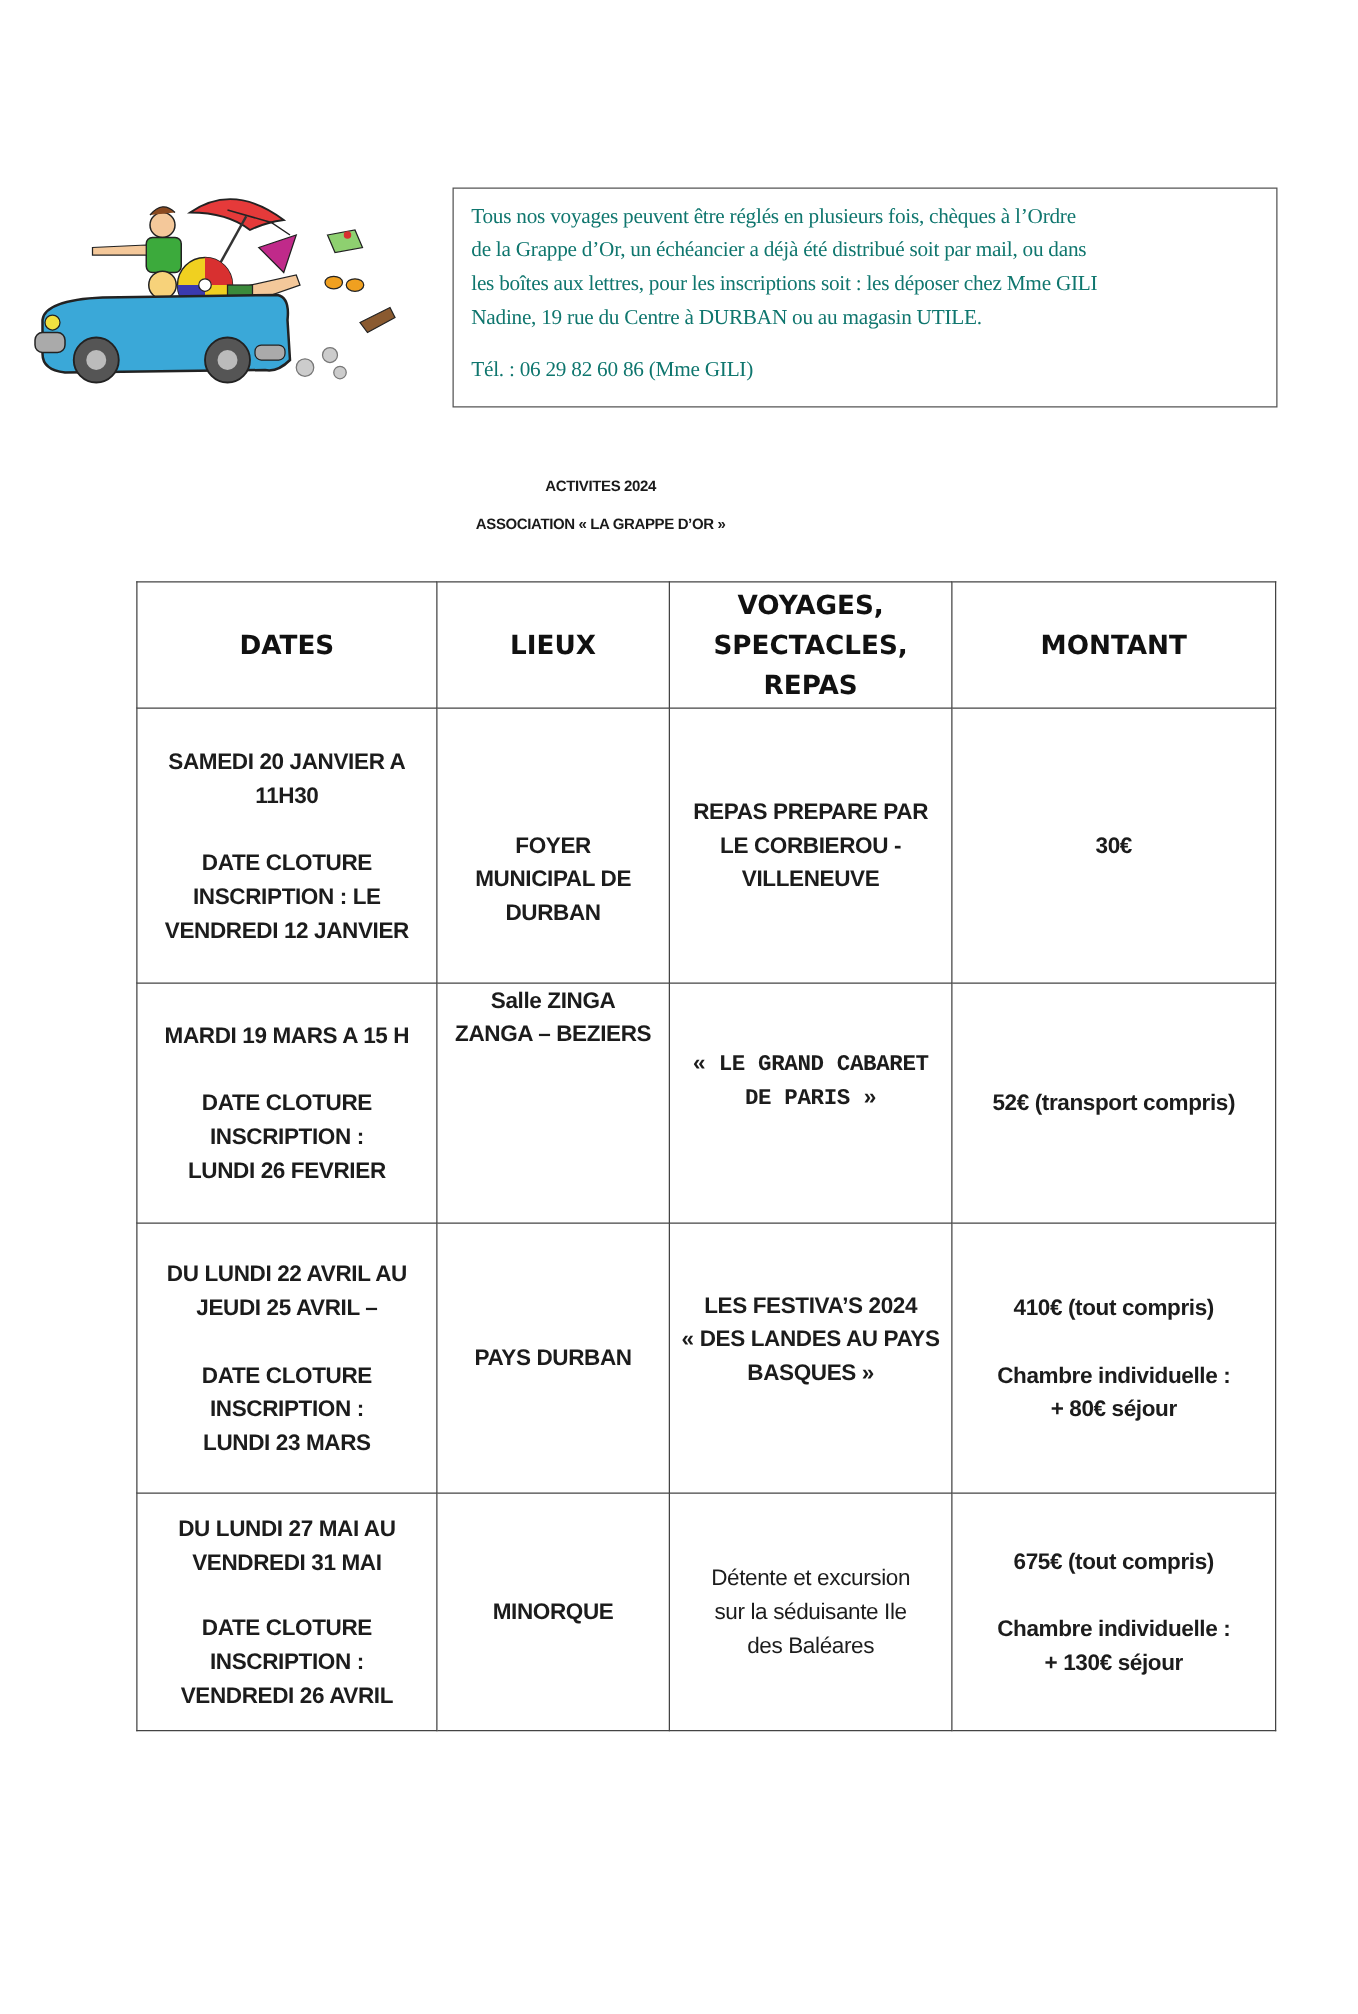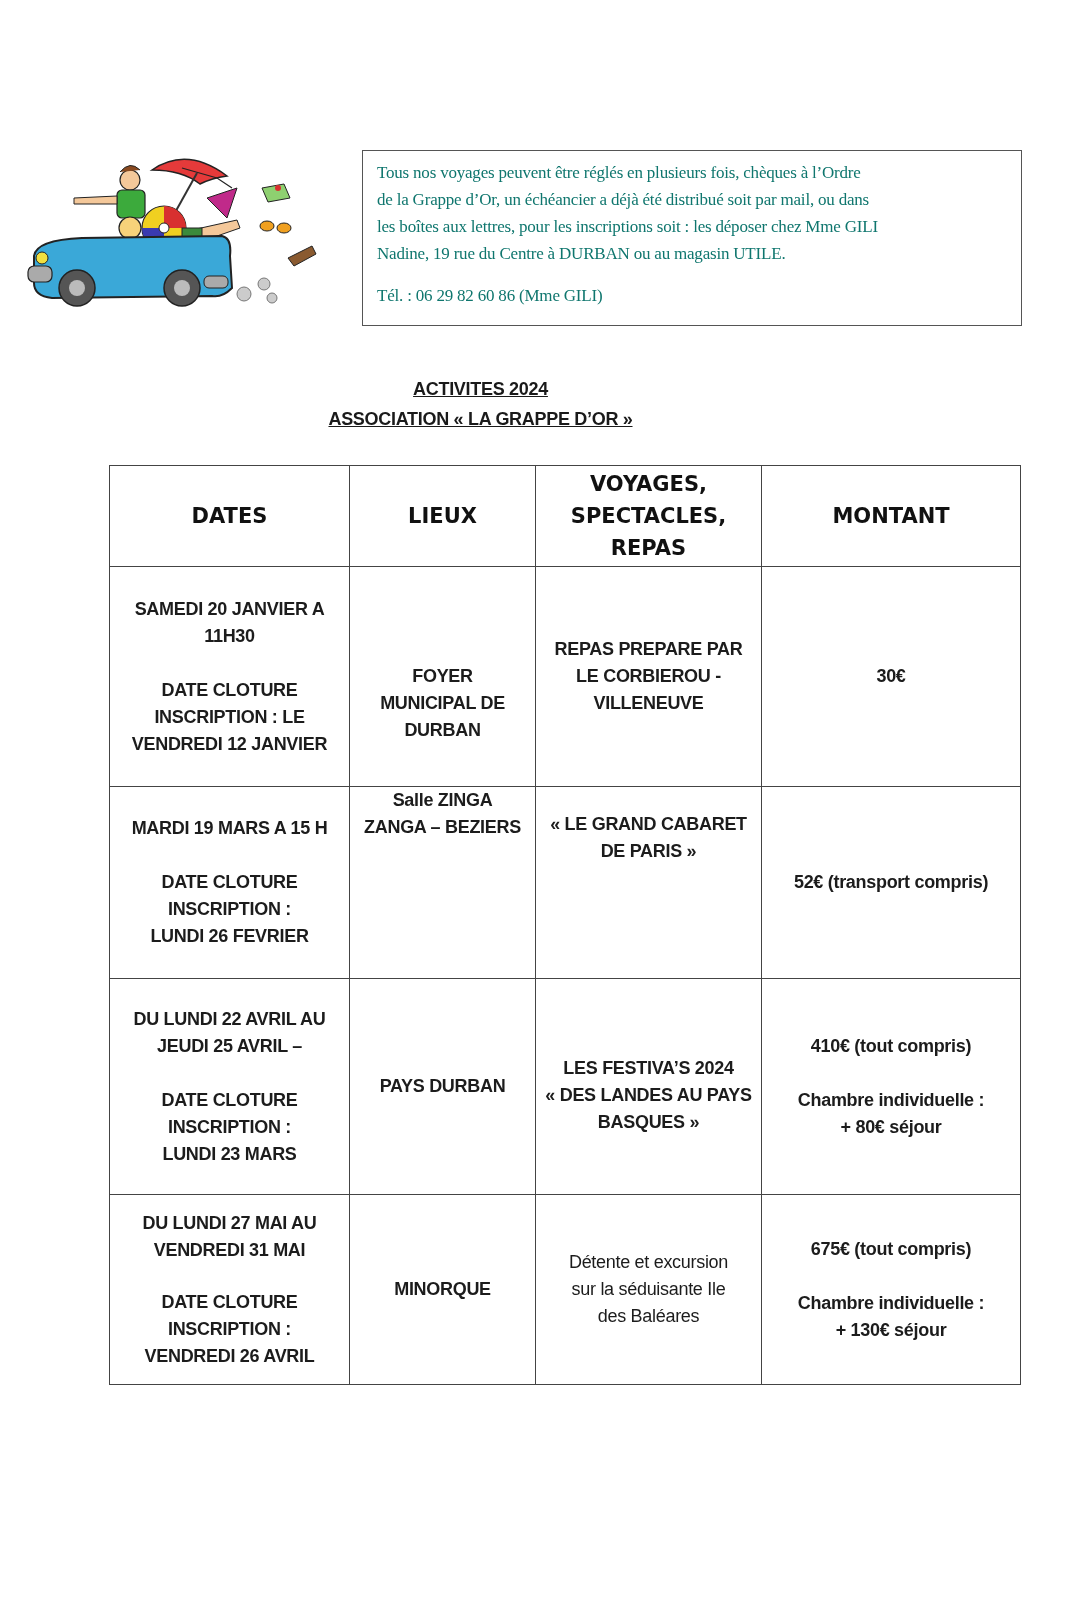--- a/index.html
+++ b/index.html
@@ -14,23 +14,22 @@
       box-sizing: border-box; border: 1.5px solid #555;
       padding: 8px 14px 0 14px;
       font-size: 17px; line-height: 27px; color: #0f766e;
       font-family: Liberation Serif, serif;
       letter-spacing: -0.2px;
     }
     .info-box p { margin: 0; }
     .info-box .tel { margin-top: 15px; }
     .title-block {
       position: absolute; left: 0; top: 374px; width: 961px; text-align: center;
-      font-weight: bold; font-size: 18px; line-height: 30px; color: #1a1a1a;
+      font-weight: bold; font-size: 12px; line-height: 30px; color: #1a1a1a;
       letter-spacing: -0.3px;
-      text-decoration: underline;
     }
     .title-block .t1 { padding-left: 0px; margin-left: 0; position: relative; left: 0; }
     table.activities {
       position: absolute; left: 109px; top: 465px;
       width: 911px; border-collapse: collapse; table-layout: fixed;
     }
     table.activities th, table.activities td {
       border: 1.5px solid #444; text-align: center; vertical-align: middle;
       padding: 0 6px; box-sizing: border-box; margin-top: 20px;
     }
@@ -165,42 +164,42 @@
         <span class="cell-block">MARDI 19 MARS A 15 H</span>
         <span class="gap"></span>
         <span class="cell-block">DATE CLOTURE</span>
         <span class="cell-block">INSCRIPTION :</span>
         <span class="cell-block">LUNDI 26 FEVRIER</span>
       </td>
       <td style="vertical-align:top; ">
         <span class="cell-block">Salle ZINGA</span>
         <span class="cell-block">ZANGA – BEZIERS</span>
       </td>
-      <td style="vertical-align:top; padding-top:24px;">
+      <td style="vertical-align:top; padding-top:52px;font-family:Liberation Mono, monospace;">
         <span class="cell-block">« LE GRAND CABARET</span>
         <span class="cell-block">DE PARIS »</span>
       </td>
       <td class="small top-left">
         <span class="cell-block">52€ (transport compris)</span>
       </td>
     </tr>
 
     <tr class="row3">
       <td>
         <span class="cell-block">DU LUNDI 22 AVRIL AU</span>
         <span class="cell-block">JEUDI 25 AVRIL –</span>
         <span class="gap"></span>
         <span class="cell-block">DATE CLOTURE</span>
         <span class="cell-block">INSCRIPTION :</span>
         <span class="cell-block">LUNDI 23 MARS</span>
       </td>
       <td>
         <span class="cell-block">PAYS DURBAN</span>
       </td>
-      <td class="small" style="vertical-align:top; padding-top:76px;">
+      <td class="small" style="vertical-align:top; padding-top:52px;">
         <span class="cell-block">LES FESTIVA’S 2024</span>
         <span class="cell-block">« DES LANDES AU PAYS</span>
         <span class="cell-block">BASQUES »</span>
       </td>
       <td>
         <span class="cell-block">410€ (tout compris)</span>
         <span class="gap"></span>
         <span class="cell-block">Chambre individuelle :</span>
         <span class="cell-block">+ 80€ séjour</span>
       </td>

